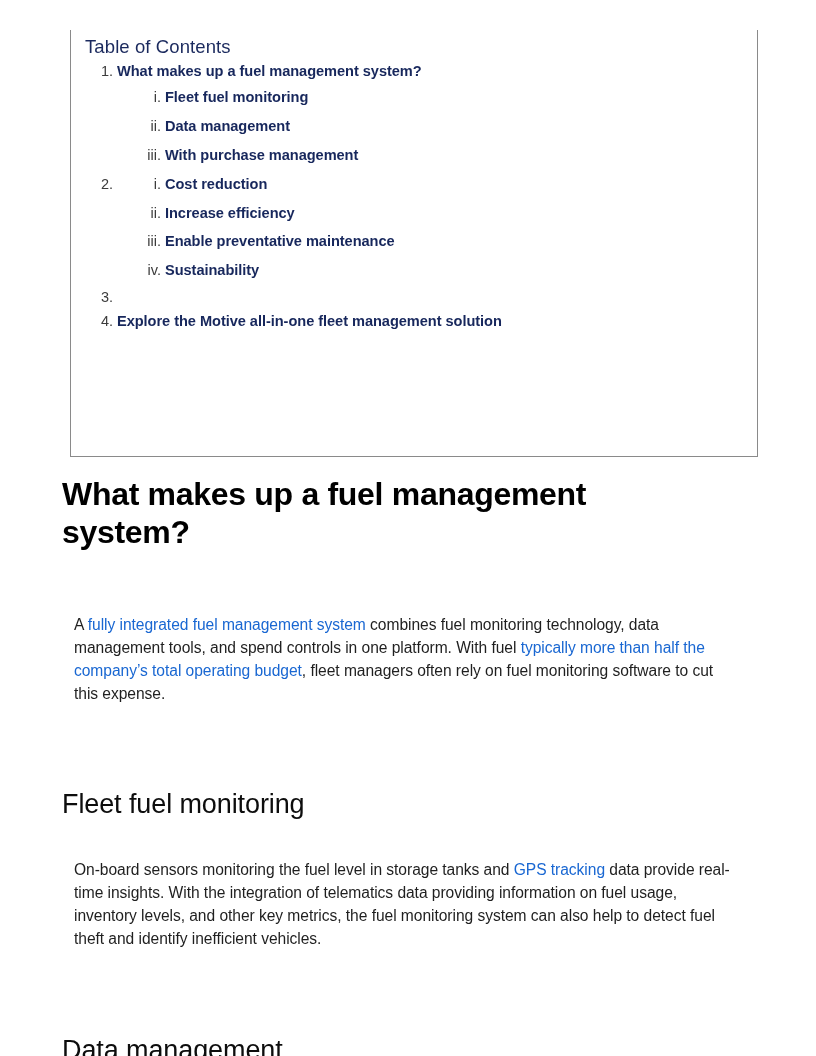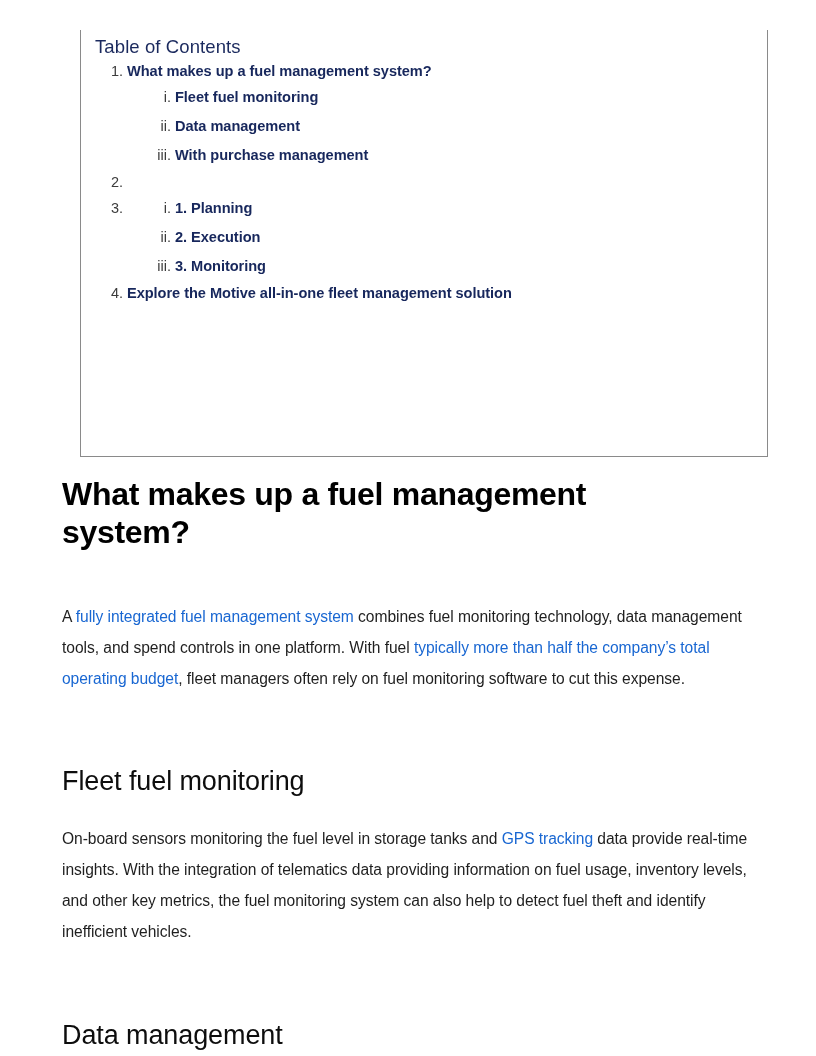--- a/index.html
+++ b/index.html
@@ -18,21 +18,21 @@
   .page {
     position: relative;
     width: 816px;
     height: 1056px;
     box-sizing: border-box;
   }
 
   
   .toc-box {
     position: absolute;
-    left: 80px;
+    left: 70px;
     top: 30px;
     width: 688px;
     height: 427px;
     box-sizing: border-box;
     border-left: 1.5px solid #8a8a8a;
     border-right: 1.5px solid #8a8a8a;
     border-bottom: 1.5px solid #8a8a8a;
     border-top: none;
     background: #ffffff;
     padding: 0;
@@ -106,23 +106,23 @@
     font-size: 27px;
     line-height: 32px;
     font-weight: 400;
     color: #0d0d0d;
     margin: 0;
     letter-spacing: -0.1px;
   }
 
   p.body-text {
     font-size: 15.6px;
-    line-height: 31px;
+    line-height: 23px;
     color: #1f1f1f;
-    margin: 0;
+    margin: 12px;
     letter-spacing: -0.05px;
   }
 
   a.inline-link {
     color: #1967d2;
     text-decoration: none;
   }
 
   .sp-after-h1 { height: 50px; }
   .sp-after-p1 { height: 71px; }
@@ -148,34 +148,37 @@
           <li>
             <a class="toc-link" href="#">Data management</a>
           </li>
           <li>
             <a class="toc-link" href="#">With purchase management</a>
           </li>
         </ol>
       </li>
 
       <li>
-      </li>
-
-      <li>
         <ol class="toc-l2">
           <li>
-            <a class="toc-link" href="#">1. Planning</a>
-          </li>
-          <li>
-            <a class="toc-link" href="#">2. Execution</a>
-          </li>
-          <li>
-            <a class="toc-link" href="#">3. Monitoring</a>
+            <a class="toc-link" href="#">Cost reduction</a>
+          </li>
+          <li>
+            <a class="toc-link" href="#">Increase efficiency</a>
+          </li>
+          <li>
+            <a class="toc-link" href="#">Enable preventative maintenance</a>
+          </li>
+          <li>
+            <a class="toc-link" href="#">Sustainability</a>
           </li>
         </ol>
+      </li>
+
+      <li>
       </li>
 
       <li>
         <a class="toc-link" href="#">Explore the Motive all-in-one fleet management solution</a>
       </li>
 
     </ol>
   </div>
 
   <div class="content">

